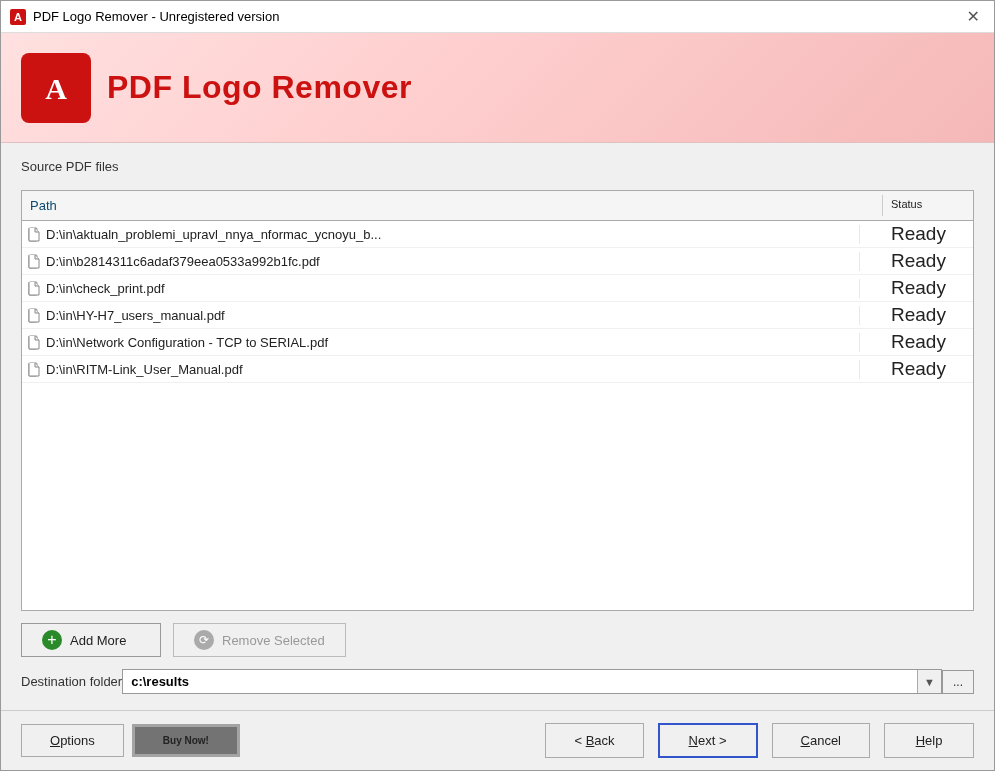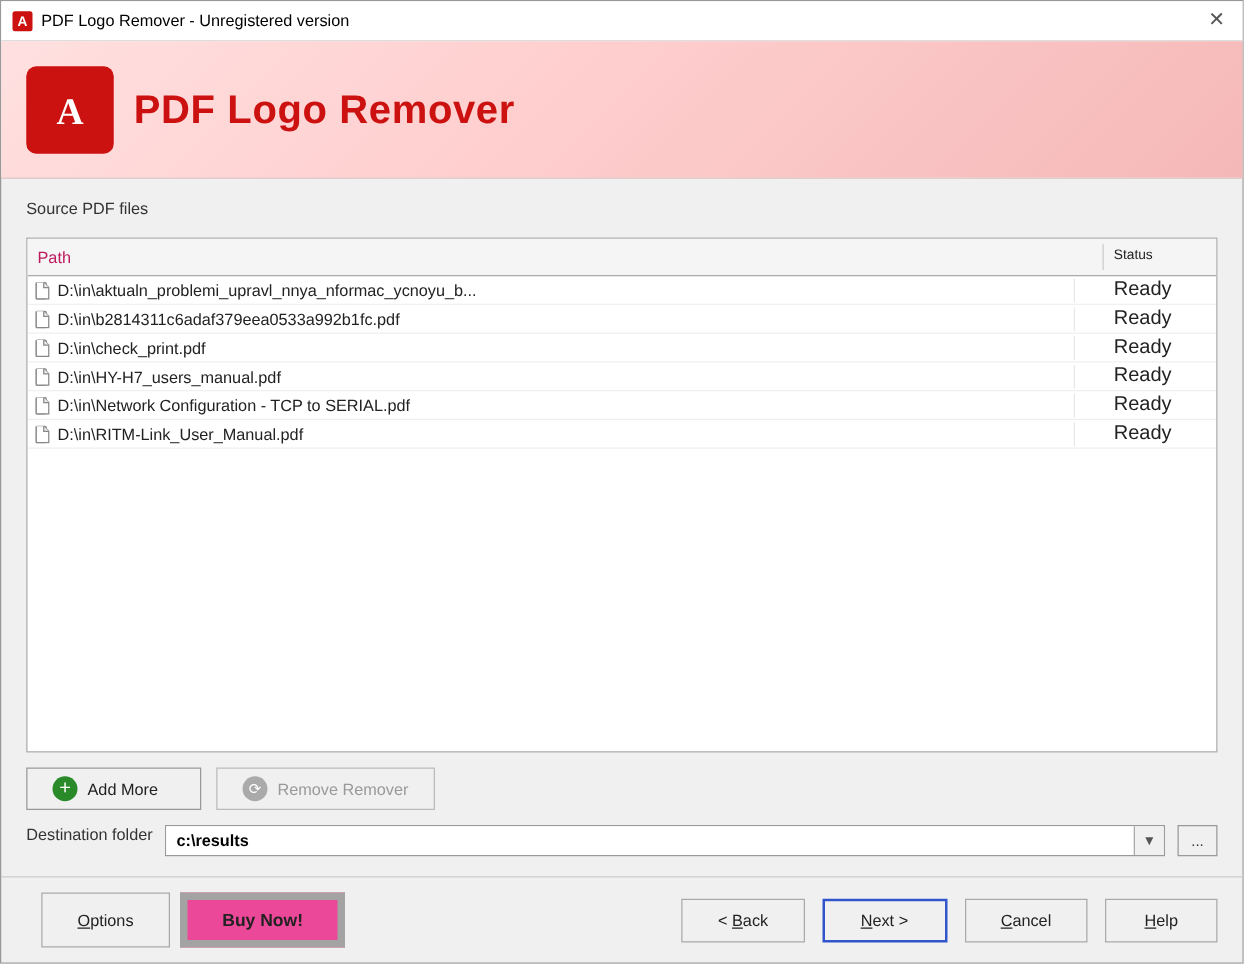--- a/index.html
+++ b/index.html
@@ -103,21 +103,21 @@
       display: flex;
       background: #f5f5f5;
       border-bottom: 1px solid #aaa;
       padding: 4px 0;
     }
     .col-path {
       flex: 1;
       padding: 3px 8px;
       font-size: 13px;
       font-weight: normal;
-      color: #be185d;
+      color: #0c4a6e;
       border-right: 1px solid #ccc;
     }
     .col-status {
       width: 90px;
       padding: 3px 8px;
       font-size: 11px;
       font-weight: normal;
       color: #222;
     }
     .file-table-body {
@@ -139,21 +139,21 @@
       gap: 6px;
       font-size: 13px;
       color: #222;
       border-right: 1px solid #e8e8e8;
       overflow: hidden;
       white-space: nowrap;
     }
     .file-status-cell {
       width: 90px;
       padding: 2px 8px;
-      font-size: 16px;
+      font-size: 19px;
       color: #222;
     }
     .buttons-row {
       display: flex;
       gap: 12px;
       flex-shrink: 0;
     }
     .btn-add {
       display: flex;
       align-items: center;
@@ -198,21 +198,22 @@
       border-radius: 50%;
       color: #fff;
       display: flex;
       align-items: center;
       justify-content: center;
       font-size: 12px;
       flex-shrink: 0;
     }
     .dest-row {
       display: flex;
-      gap: 10px;
+      align-items: center;
+      gap: 0;
       flex-shrink: 0;
     }
     .dest-label {
       font-size: 13px;
       color: #333;
       white-space: nowrap;
     }
     .dest-input-wrap {
       flex: 1;
       display: flex;
@@ -250,45 +251,44 @@
       height: 1px;
       background: #ccc;
       flex-shrink: 0;
     }
     .footer-buttons {
       display: flex;
       align-items: center;
       justify-content: space-between;
       padding: 12px 20px;
       flex-shrink: 0;
-      margin-left: 12px;
     }
     .footer-left {
       display: flex;
       gap: 8px;
     }
     .footer-right {
       display: flex;
       gap: 14px;
     }
     .btn-footer {
       padding: 8px 28px;
       border: 1px solid #aaa;
       background: #f0f0f0;
       cursor: pointer;
       font-size: 13px;
       color: #222;
       min-width: 90px;
     }
     .btn-footer-bold {
       padding: 8px 28px;
-      border: 6px solid #a3a3a3;
-      background: #ec4899;
-      cursor: pointer;
-      font-size: 14px;
+      border: 3px solid #a3a3a3;
+      background: #737373;
+      cursor: pointer;
+      font-size: 10px;
       color: #222;
       font-weight: bold;
       min-width: 90px;
     }
     .btn-next {
       padding: 8px 28px;
       border: 2px solid #3355cc;
       background: #f0f0f0;
       cursor: pointer;
       font-size: 13px;
@@ -403,21 +403,21 @@
         </div>
     </div>
 
     <div class="buttons-row">
       <button class="btn-add">
         <span class="add-icon-circle">+</span>
         <span>Add More</span>
       </button>
       <button class="btn-remove">
         <span class="remove-icon-circle">⟳</span>
-        <span>Remove Remover</span>
+        <span>Remove Selected</span>
       </button>
     </div>
 
     <div class="dest-row">
       <span class="dest-label">Destination folder</span>
       <div class="dest-input-wrap">
         <input class="dest-input" type="text" value="c:\results" style="">
         <div class="dest-dropdown-btn">▼</div>
       </div>
       <button class="dest-browse-btn">...</button>

